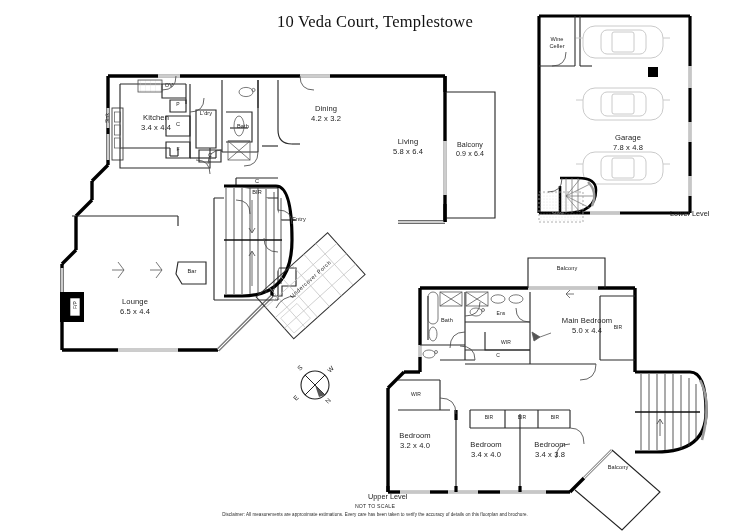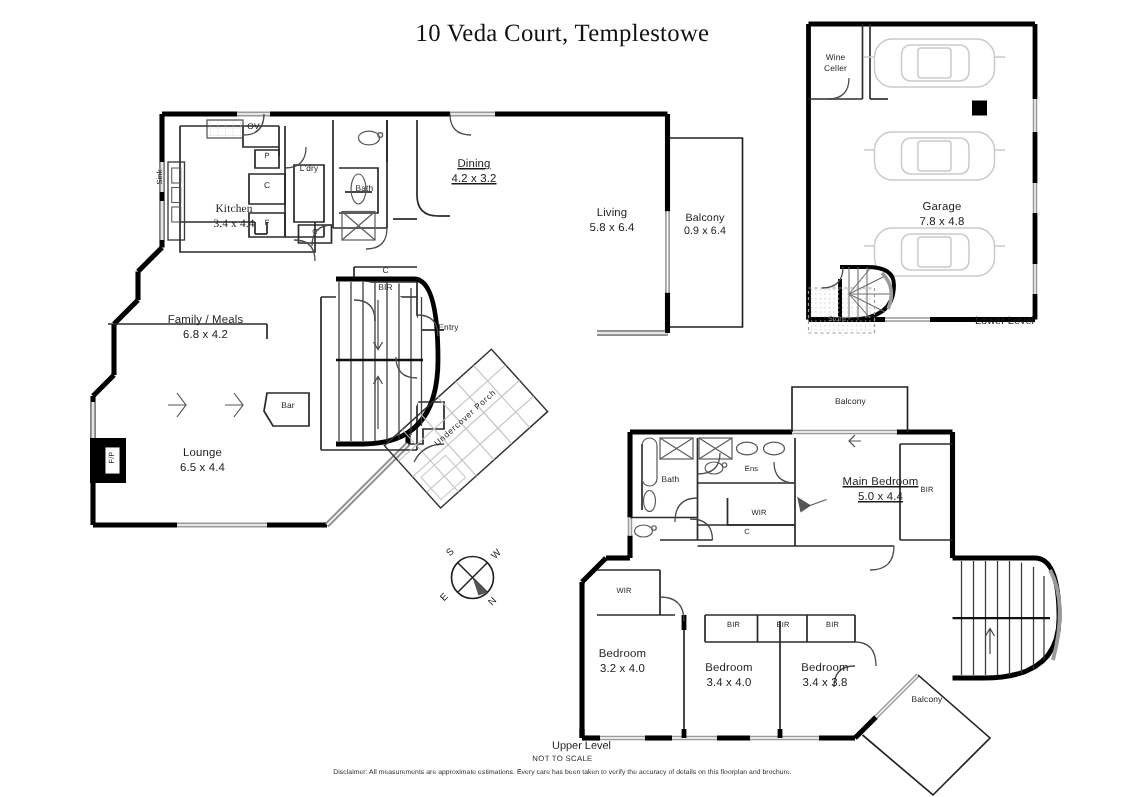--- a/index.html
+++ b/index.html
@@ -444,28 +444,27 @@
       </g>
 
       <g stroke="#555" fill="none" stroke-width="0.8">
         <path d="M540 337 L532 332 L534 341 Z" fill="#555"></path>
         <path d="M540 337 L551 333"></path>
         <path d="M566 294 L574 294 M570 290 L566 294 L570 298"></path>
       </g>
     </g>
   </svg>
 
-  <div class="lbl big" style="left:118px;top:134px;width:76px;font-family:Liberation Serif, serif;"><span>Kitchen</span><br><span>3.4 x 4.4</span></div>
-
-  <div class="lbl big" style="left:90px;top:208px;width:94px;"><span>Family / Meals</span><br><span>6.8 x 4.2</span></div>
+  <div class="lbl big" style="left:118px;top:113px;width:76px;"><span>Kitchen</span><br><span>3.4 x 4.4</span></div>
+
 
   <div class="lbl big" style="left:98px;top:297px;width:74px;"><span>Lounge</span><br><span>6.5 x 4.4</span></div>
 
 
-  <div class="lbl big" style="left:286px;top:104px;width:60px;text-decoration:underline;"><span>Dining</span><br><span>4.2 x 3.2</span></div>
+  <div class="lbl big" style="left:296px;top:104px;width:60px;"><span>Dining</span><br><span>4.2 x 3.2</span></div>
 
   <div class="lbl big" style="left:376px;top:137px;width:64px;"><span>Living</span><br><span>5.8 x 6.4</span></div>
 
   <div class="lbl" style="left:440px;top:141px;width:60px;"><span>Balcony</span><br><span>0.9 x 6.4</span></div>
 
   <div class="lbl tiny" style="left:160px;top:82px;width:18px;">OV</div>
   <div class="lbl mini" style="left:171px;top:101px;width:14px;">P</div>
   <div class="lbl tiny" style="left:168px;top:121px;width:20px;">C</div>
   <div class="lbl mini" style="left:169px;top:146px;width:18px;">F</div>
   <div class="lbl tiny" style="left:191px;top:110px;width:30px;">L'dry</div>
@@ -476,23 +475,23 @@
   <div class="lbl tiny" style="left:284px;top:216px;width:30px;">Entry</div>
   <div class="lbl tiny" style="left:181px;top:268px;width:22px;">Bar</div>
   <div class="lbl mini rot" style="left:98px;top:115px;width:18px;transform:rotate(-90deg);">Sink</div>
   <div class="lbl mini rot" style="left:67px;top:302px;width:16px;transform:rotate(-90deg);">F/P</div>
 
   <div class="lbl tiny rot" style="left:280px;top:276px;width:62px;transform:rotate(-42deg);letter-spacing:.5px;">Undercover Porch</div>
 
   <div class="lbl tiny" style="left:543px;top:36px;width:28px;">Wine<br>Celler</div>
   <div class="lbl big" style="left:592px;top:133px;width:72px;"><span>Garage</span><br><span>7.8 x 4.8</span></div>
   <div class="lbl mini" style="left:545px;top:210px;width:26px;color:#8a8a8a;">Store</div>
-  <div class="levelname" style="left:650px;top:209px;">Lower Level</div>
-
-  <div class="lbl big" style="left:542px;top:316px;width:90px;text-decoration:underline;"><span>Main Bedroom</span><br><span>5.0 x 4.4</span></div>
+  <div class="levelname" style="left:670px;top:209px;">Lower Level</div>
+
+  <div class="lbl big" style="left:542px;top:316px;width:90px;"><span>Main Bedroom</span><br><span>5.0 x 4.4</span></div>
 
   <div class="lbl big" style="left:384px;top:431px;width:62px;"><span>Bedroom</span><br><span>3.2 x 4.0</span></div>
 
   <div class="lbl big" style="left:455px;top:440px;width:62px;"><span>Bedroom</span><br><span>3.4 x 4.0</span></div>
 
   <div class="lbl big" style="left:519px;top:440px;width:62px;"><span>Bedroom</span><br><span>3.4 x 3.8</span></div>
 
   <div class="lbl tiny" style="left:540px;top:265px;width:54px;">Balcony</div>
   <div class="lbl tiny" style="left:596px;top:464px;width:44px;">Balcony</div>
 

